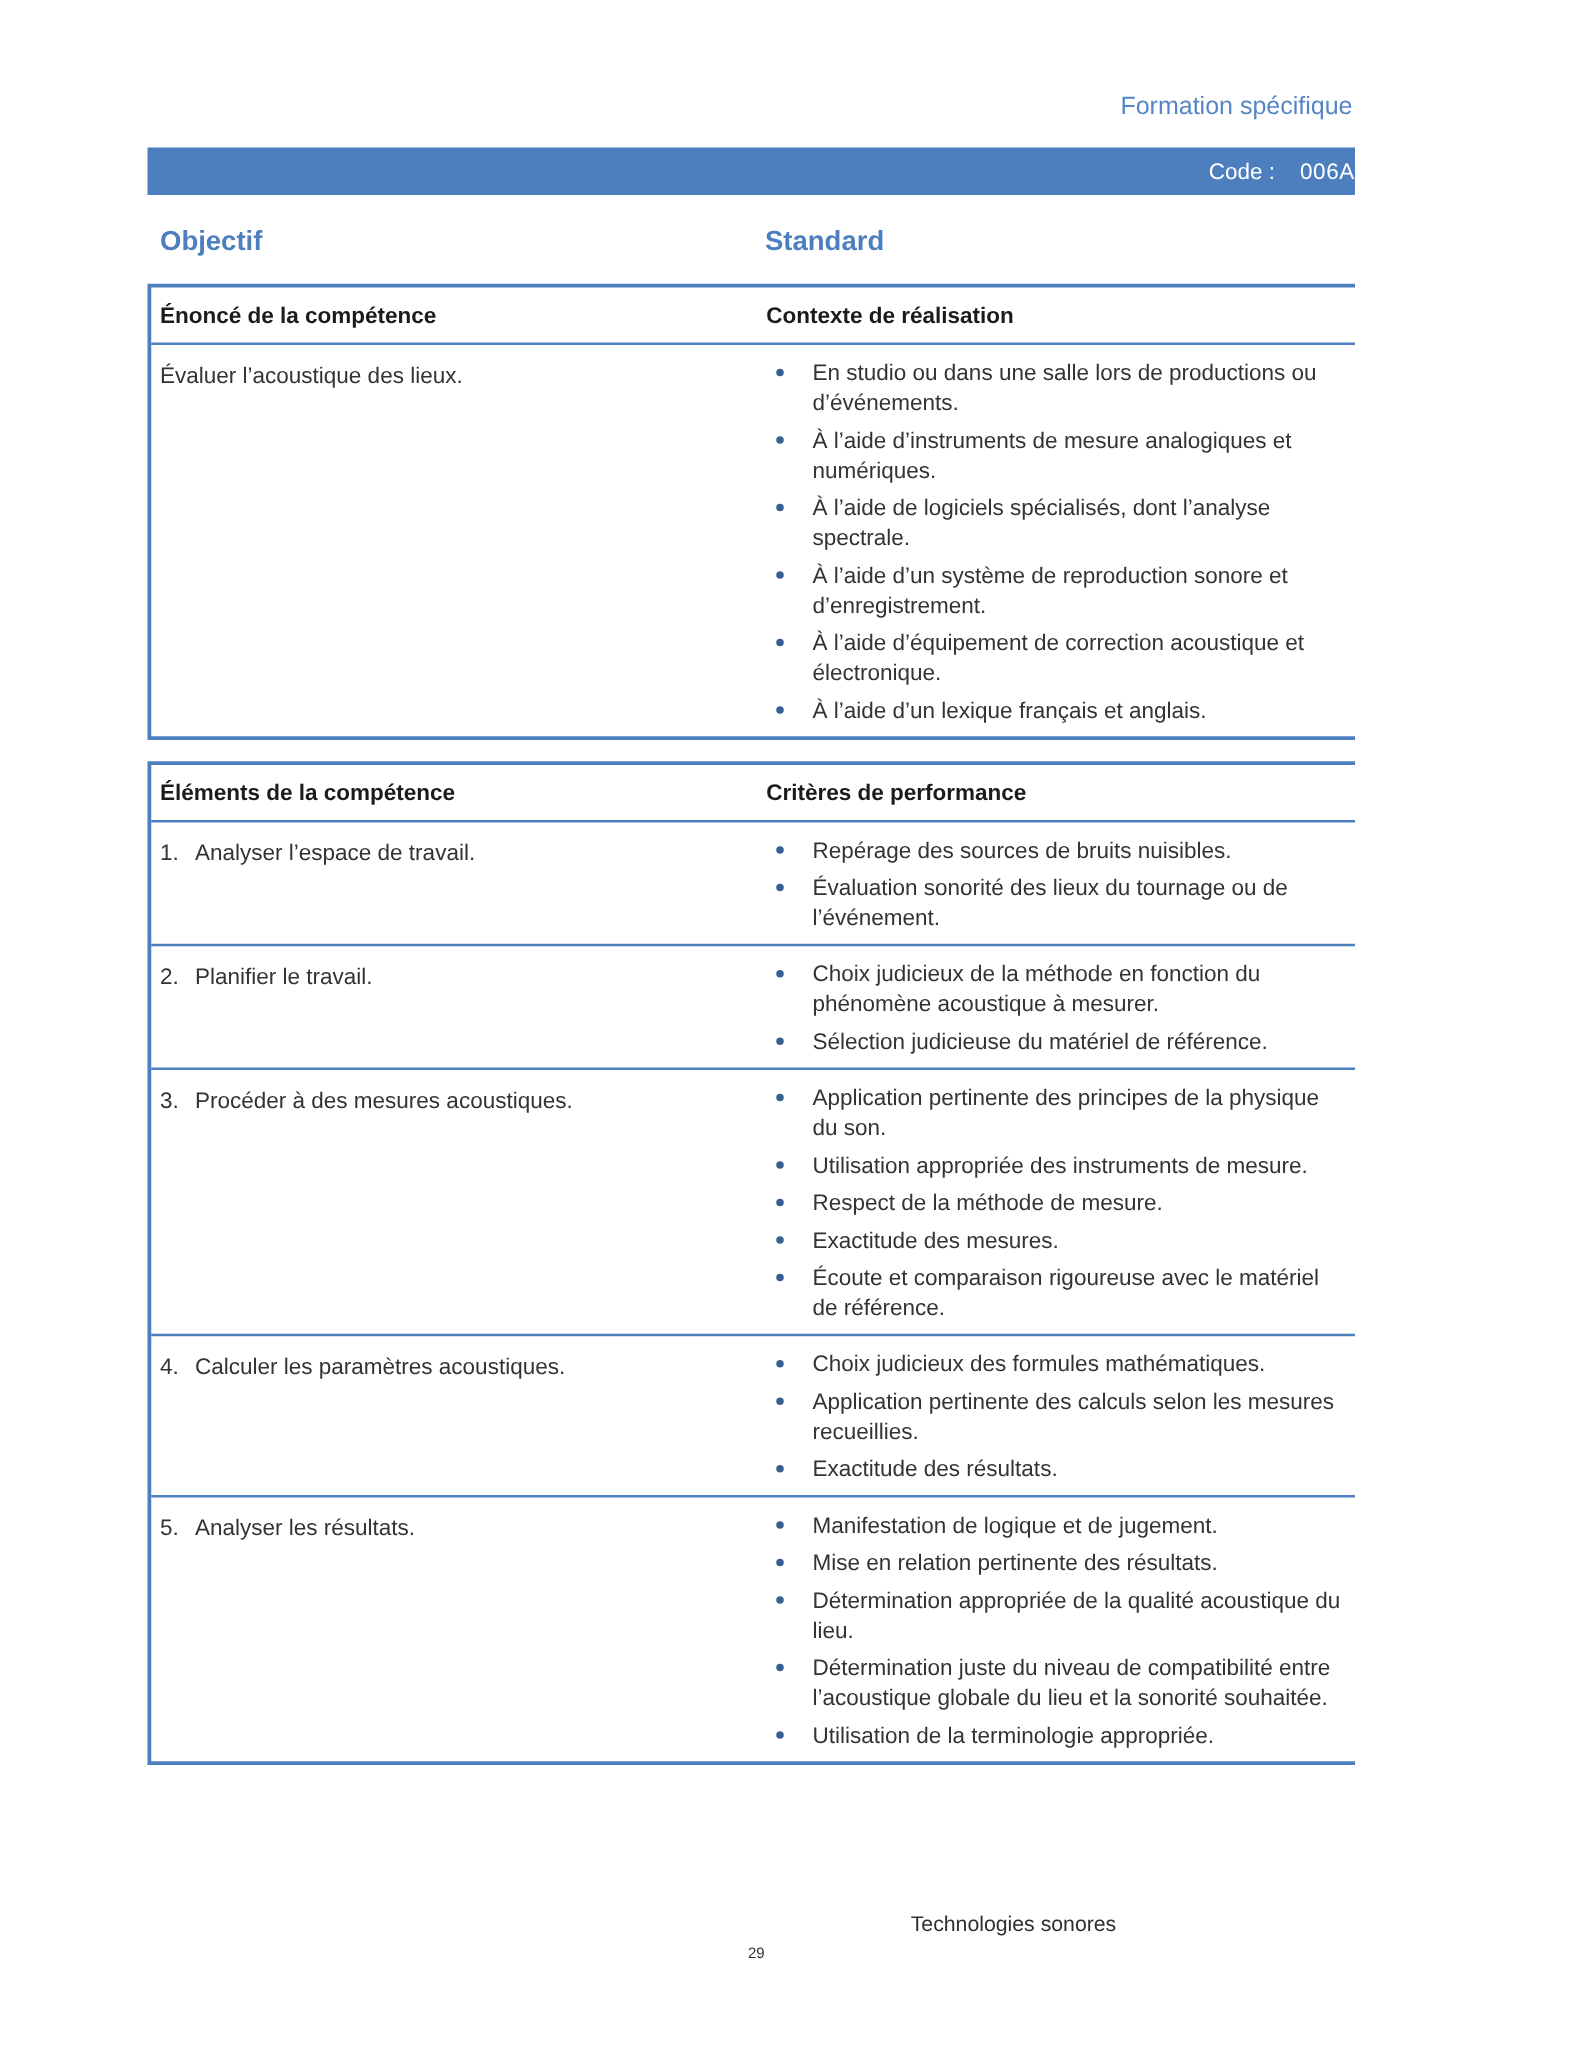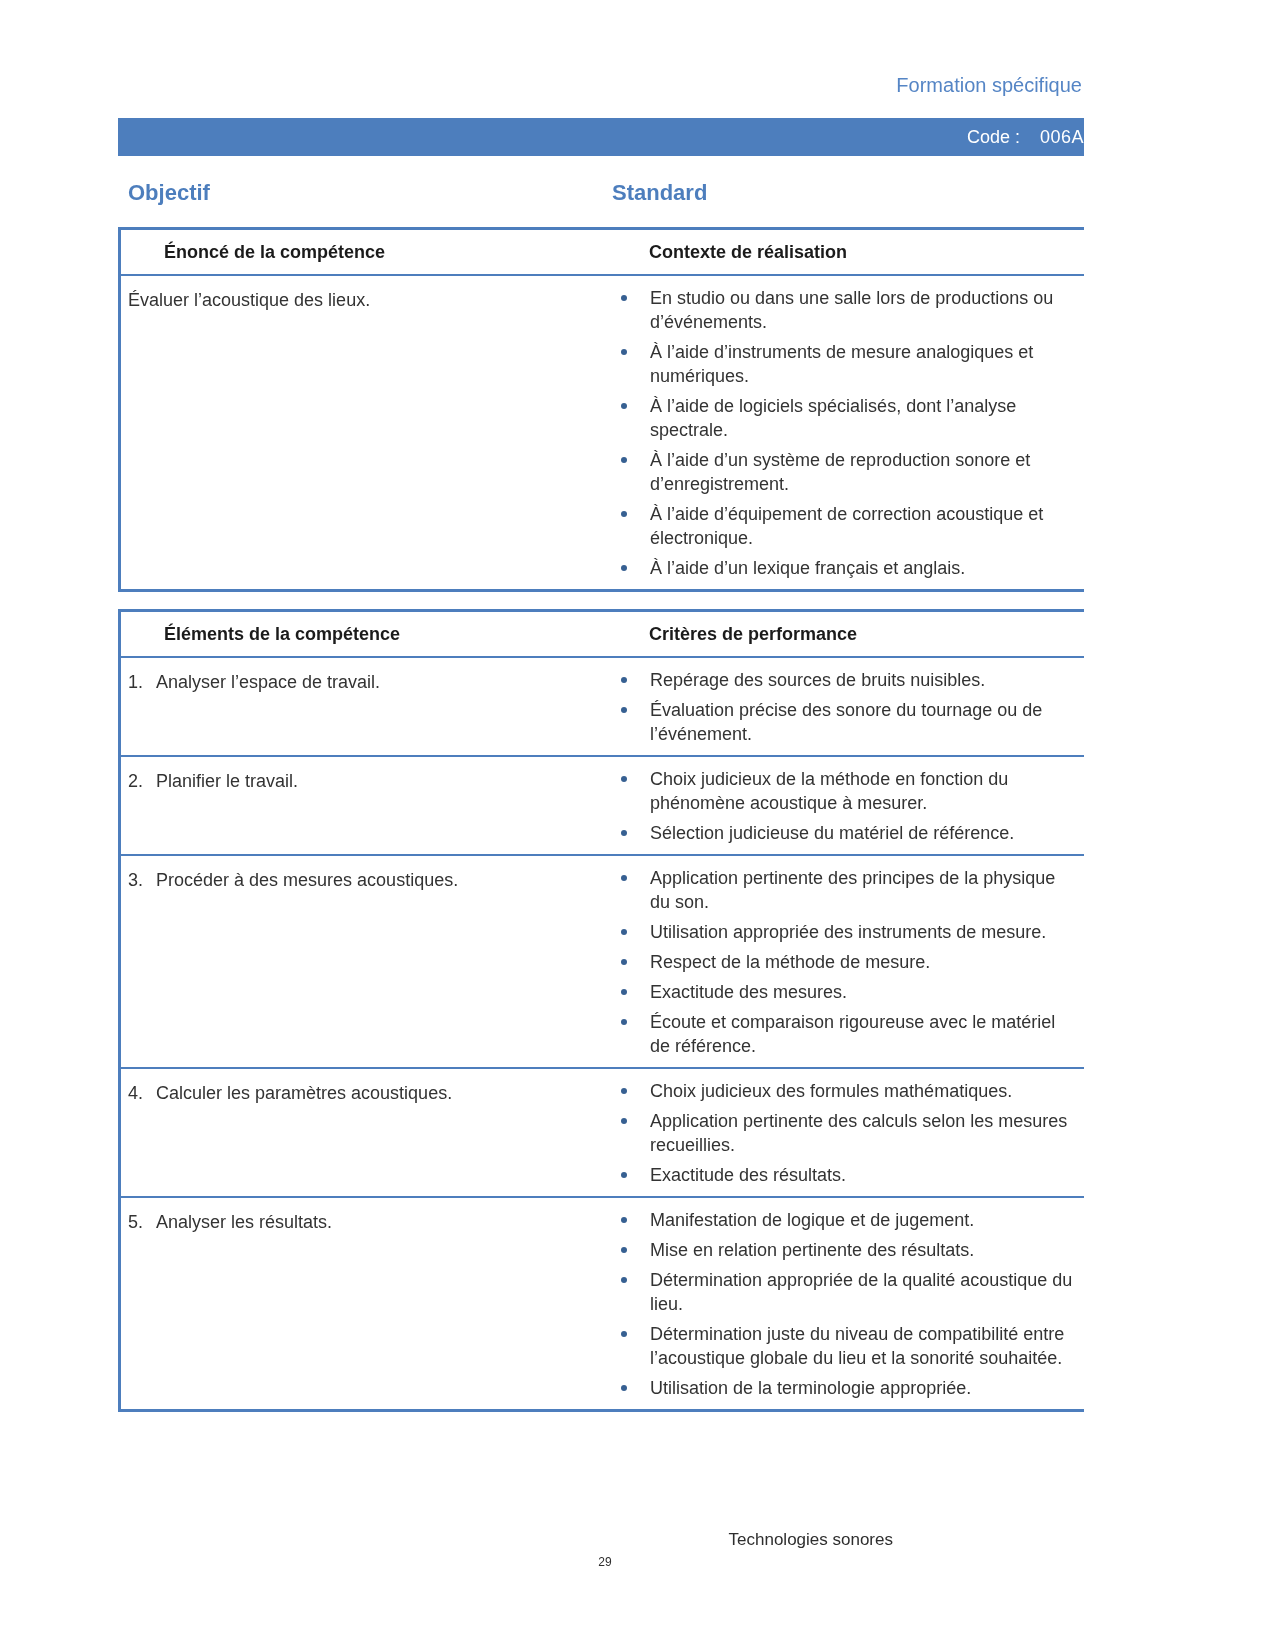--- a/index.html
+++ b/index.html
@@ -23,21 +23,21 @@
   .code-banner .code-value { margin-left: 20px; letter-spacing: 0.5px; text-align: right; }
 
   .section-headings { display: grid; grid-template-columns: 484px 1fr; margin-top: 25px; }
   .section-headings .h {
     font-weight: bold; font-size: 22px; color: #4d7ebd; padding-left: 10px; line-height: 24px;
   }
 
   .doc-table { border: 3px solid #4d7ebd; margin-top: 22px; background: #ffffff; }
   .doc-table.second { margin-top: 17px; }
 
-  .t-header { display: grid; grid-template-columns: 481px 1fr; border-bottom: 2px solid #4d7ebd; padding-left: 36px; }
+  .t-header { display: grid; grid-template-columns: 481px 1fr; border-bottom: 2px solid #4d7ebd; }
   .t-header .th {
     font-weight: bold; font-size: 18px; color: #1b1b1b;
     padding: 11px 8px 10px 7px; line-height: 23px;
   }
   .t-header .th.right { padding-left: 11px; }
 
   .t-row { display: grid; grid-template-columns: 481px 1fr; }
   .t-row + .t-row { border-top: 2px solid #4d7ebd; }
 
   .cell-left { padding: 12px 8px 10px 7px; font-size: 18px; line-height: 24px; display: flex; color: #333333; }
@@ -125,21 +125,21 @@
           <span class="num">1.</span>
           <span>Analyser l’espace de travail.</span>
         </div>
         <div class="cell-right">
           <div class="bullet-item">
             <span class="bullet-dot"></span>
             <span class="bullet-text">Repérage des sources de bruits nuisibles.</span>
           </div>
           <div class="bullet-item">
             <span class="bullet-dot"></span>
-            <span class="bullet-text">Évaluation précise des sonore du tournage ou de l’événement.</span>
+            <span class="bullet-text">Évaluation sonorité des lieux du tournage ou de l’événement.</span>
           </div>
         </div>
       </div>
 
       <div class="t-row">
         <div class="cell-left">
           <span class="num">2.</span>
           <span>Planifier le travail.</span>
         </div>
         <div class="cell-right">

